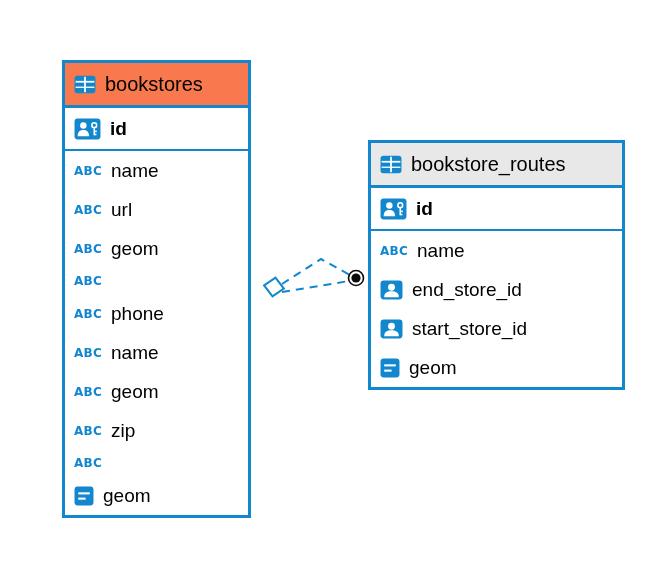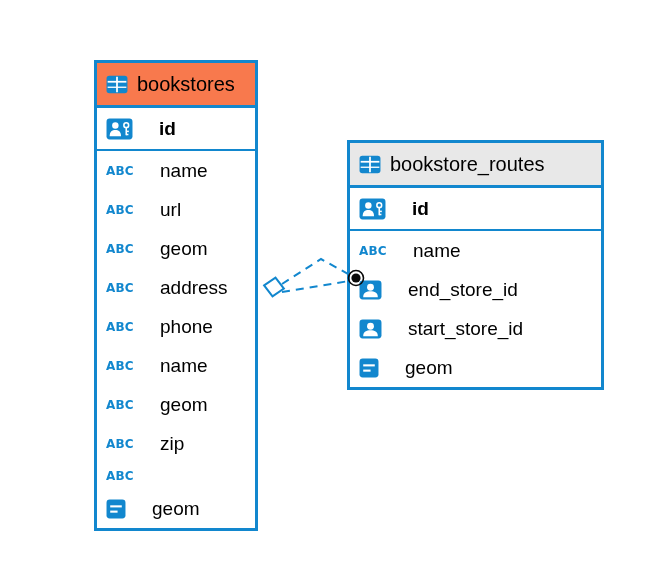--- a/index.html
+++ b/index.html
@@ -17,43 +17,44 @@
     width:654px;
     height:570px;
     background:#ffffff;
     overflow:hidden;
   }
   .entity{
     position:absolute;
     background:#ffffff;
     border:3px solid var(--blue);
   }
-  .entity-bookstores{ left:62px; top:60px; width:164px;margin-left:32px; }
-  .entity-routes{ left:347px; top:140px; width:257px; }
+  .entity-bookstores{ left:62px; top:60px; width:189px; }
+  .entity-routes{ left:368px; top:140px; width:257px; }
   .entity-header{
     display:flex;
     align-items:center;
     gap:9px;
     padding:9px 9px;
     font-size:20px;
     line-height:24px;
     color:#000;
     border-bottom:3px solid var(--blue);
   }
   .entity-header.orange{ background:var(--orange); }
   .entity-header.gray{ background:var(--gray); }
   .row{
     display:flex;
     align-items:center;
-    gap:26px;
+    gap:9px;
     padding:7px 9px;
     font-size:19px;
     line-height:25px;
     color:#000;
     background:#fff;
+    text-align:center;
   }
   .pk-row{
     font-weight:bold;
     padding:8px 9px;
     border-bottom:2px solid var(--blue);
   }
   .ic{ flex:none; display:flex; align-items:center; }
   .abc{
     flex:none;
     width:28px;
@@ -137,21 +138,20 @@
       <div class="row">
         <span class="abc">ABC</span>
         <span>url</span>
       </div>
       <div class="row">
         <span class="abc">ABC</span>
         <span>geom</span>
       </div>
       <div class="row">
         <span class="abc">ABC</span>
-        <span>address</span>
       </div>
       <div class="row">
         <span class="abc">ABC</span>
         <span>phone</span>
       </div>
       <div class="row">
         <span class="abc">ABC</span>
         <span>name</span>
       </div>
       <div class="row">

